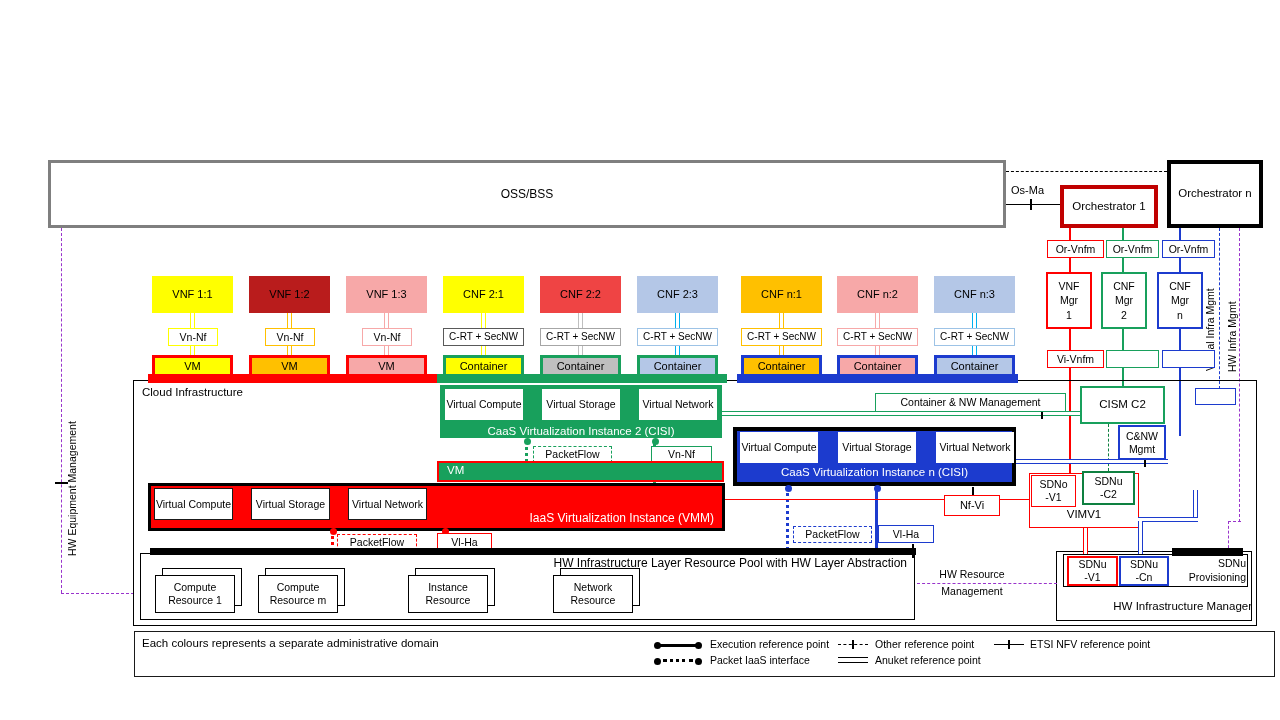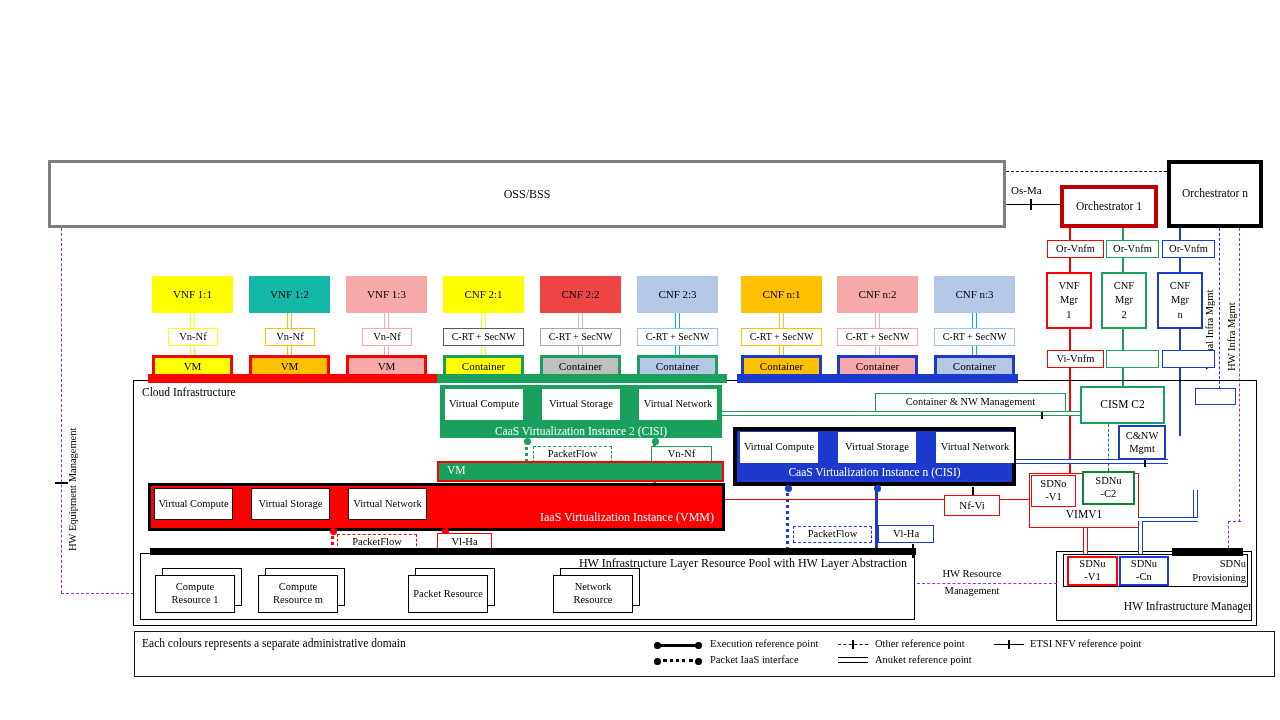--- a/index.html
+++ b/index.html
@@ -1,17 +1,17 @@
 <!DOCTYPE html>
 <html><head>
 <meta charset="utf-8">
 <style>
   html,body{margin:0;padding:0;background:#fff}
   #canvas{position:relative;width:1280px;height:720px;background:#fff;
-    font-family:Liberation Serif, serif;color:#000;overflow:hidden}
+    font-family:Liberation Sans, sans-serif;color:#000;overflow:hidden}
   .a{position:absolute;box-sizing:border-box}
   .bx{position:absolute;box-sizing:border-box;display:flex;align-items:center;justify-content:center;
       text-align:center;line-height:1.2;background:#fff}
   .fill{background:#fff}
   .pre{white-space:pre-line}
   .rot{writing-mode:vertical-rl;transform:rotate(180deg);display:flex;align-items:center;justify-content:center;text-align:center}
   .dot{position:absolute;width:7px;height:7px;border-radius:50%}
   .tick{position:absolute;background:#000}
   .dblh{position:absolute;box-sizing:border-box;height:4.5px;background:#fff;border-top:1.5px solid;border-bottom:1.5px solid}
   .dblv{position:absolute;box-sizing:border-box;width:4.5px;background:#fff;border-left:1.5px solid;border-right:1.5px solid}
@@ -51,21 +51,21 @@
   <div class="a" style="left:61px;top:593px;width:73px;border-top:1.6px dashed #9933CC"></div>
   <div class="tick" style="left:55px;top:482px;width:13px;height:1.6px"></div>
   <div class="rot a" style="left:64px;top:385px;width:16px;height:208px;font-size:10.5px">HW Equipment Management</div>
 
   <div class="a" style="left:133px;top:380px;width:1124px;height:246px;border:1.6px solid #000"></div>
   <div class="a" style="left:142px;top:386px;font-size:11.5px">Cloud Infrastructure</div>
 
   <div class="bx" style="left:152px;top:276px;width:81px;height:37px;background:#FFFF00;font-size:11px">
       <span>VNF 1:1</span>
     </div>
-  <div class="bx" style="left:249px;top:276px;width:81px;height:37px;background:#14b8a6;font-size:11px">
+  <div class="bx" style="left:249px;top:276px;width:81px;height:37px;background:#b91c1c;font-size:11px">
       <span>VNF 1:2</span>
     </div>
   <div class="bx" style="left:346px;top:276px;width:81px;height:37px;background:#F7A8A8;font-size:11px">
       <span>VNF 1:3</span>
     </div>
   <div class="bx" style="left:443px;top:276px;width:81px;height:37px;background:#FFFF00;font-size:11px">
       <span>CNF 2:1</span>
     </div>
   <div class="bx" style="left:540px;top:276px;width:81px;height:37px;background:#ef4444;font-size:11px">
       <span>CNF 2:2</span>
@@ -248,21 +248,21 @@
   </div>
   <div class="a" style="left:258px;top:575px;width:80px;height:38px">
     <div class="a" style="left:7px;top:-7px;width:80px;height:38px;border:1px solid #000;background:#fff"></div>
     <div class="bx" style="left:0;top:0;width:80px;height:38px;border:1.2px solid #000;font-size:10.5px">
         <span>Compute Resource m</span>
       </div>
   </div>
   <div class="a" style="left:408px;top:575px;width:80px;height:38px">
     <div class="a" style="left:7px;top:-7px;width:80px;height:38px;border:1px solid #000;background:#fff"></div>
     <div class="bx" style="left:0;top:0;width:80px;height:38px;border:1.2px solid #000;font-size:10.5px">
-        <span>Packet Resource</span>
+        <span>Instance Resource</span>
       </div>
   </div>
   <div class="a" style="left:553px;top:575px;width:80px;height:38px">
     <div class="a" style="left:7px;top:-7px;width:80px;height:38px;border:1px solid #000;background:#fff"></div>
     <div class="bx" style="left:0;top:0;width:80px;height:38px;border:1.2px solid #000;font-size:10.5px">
         <span>Network Resource</span>
       </div>
   </div>
 
   <div class="a" style="left:725px;top:499px;width:304px;border-top:1.6px solid #FF0000"></div>

